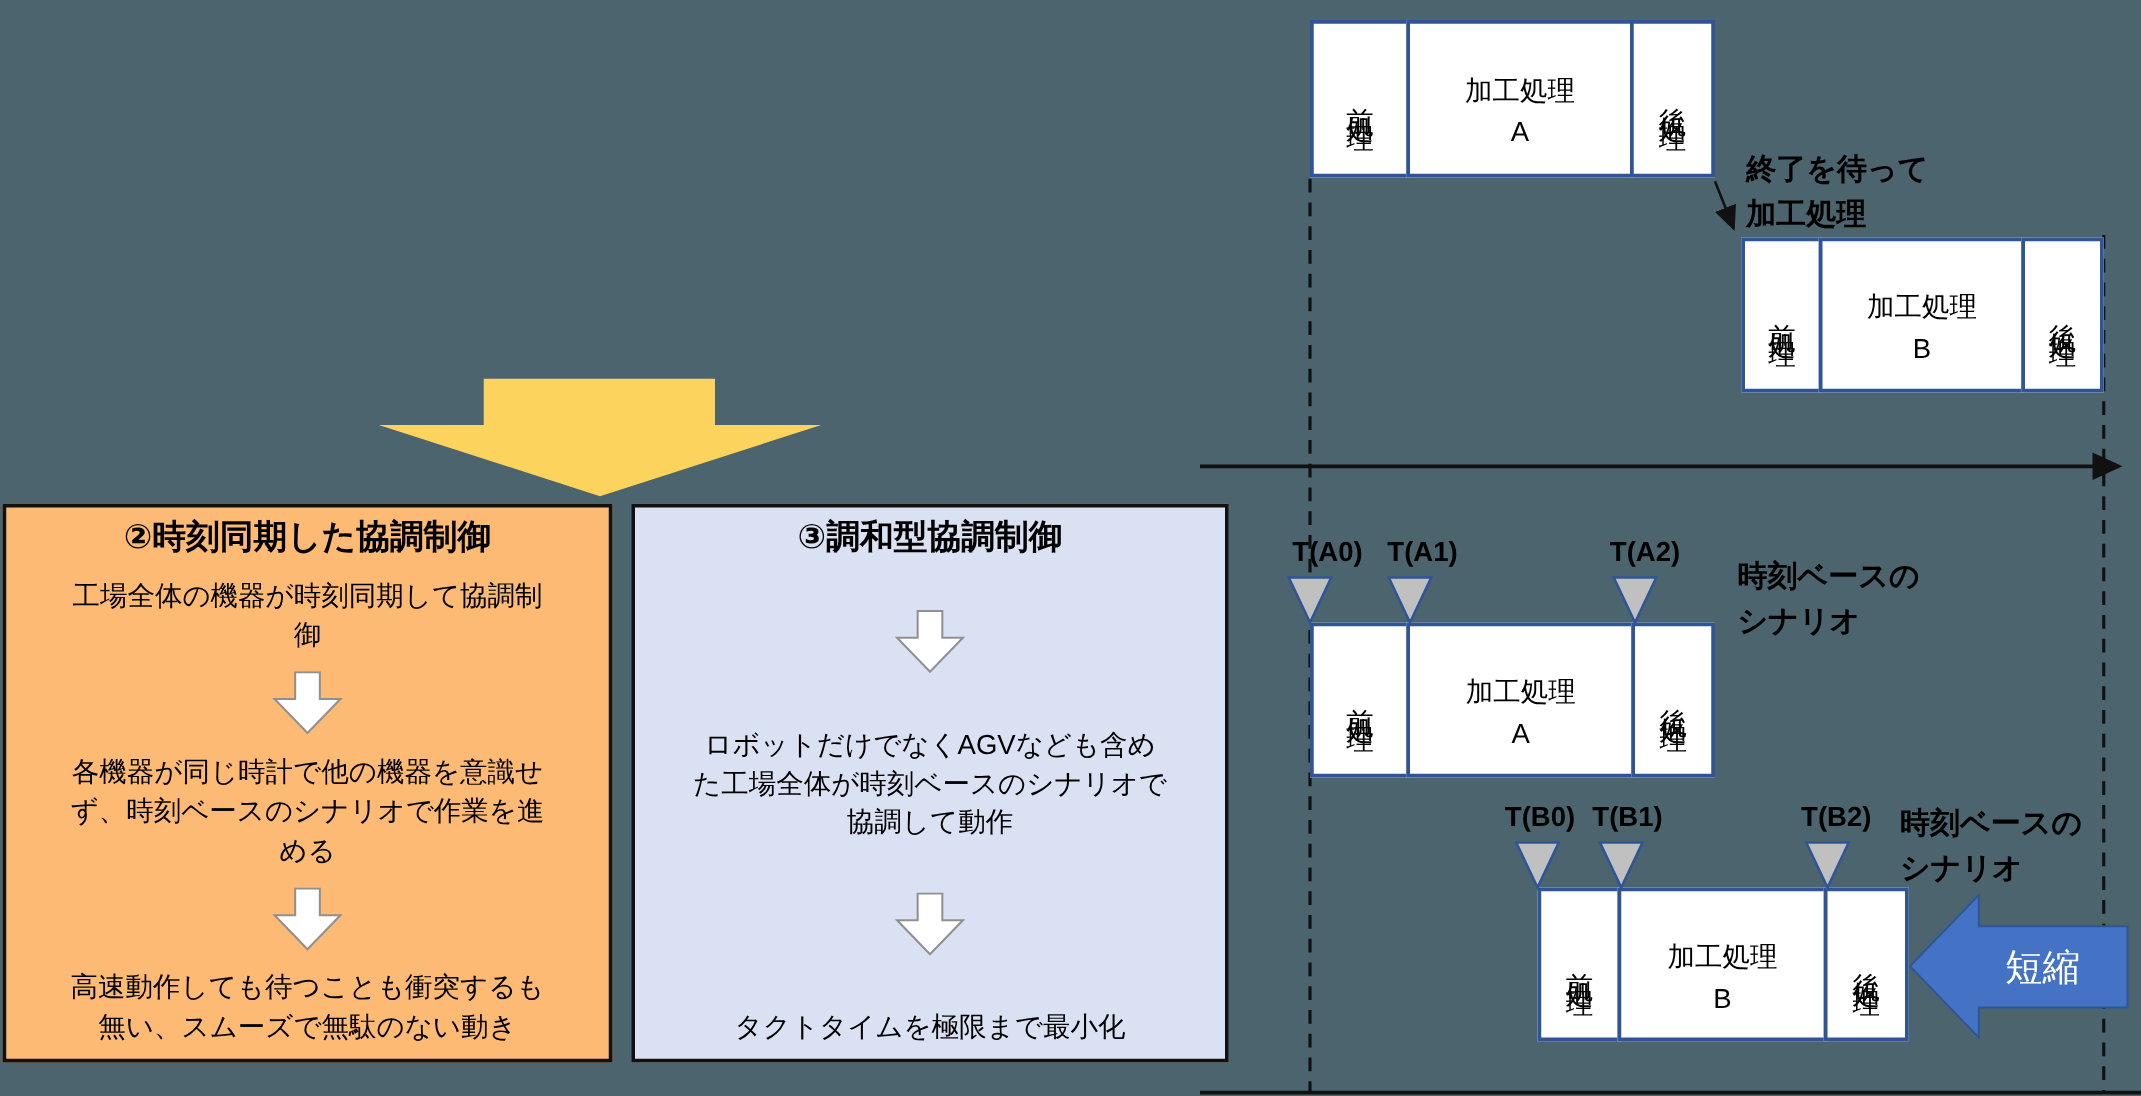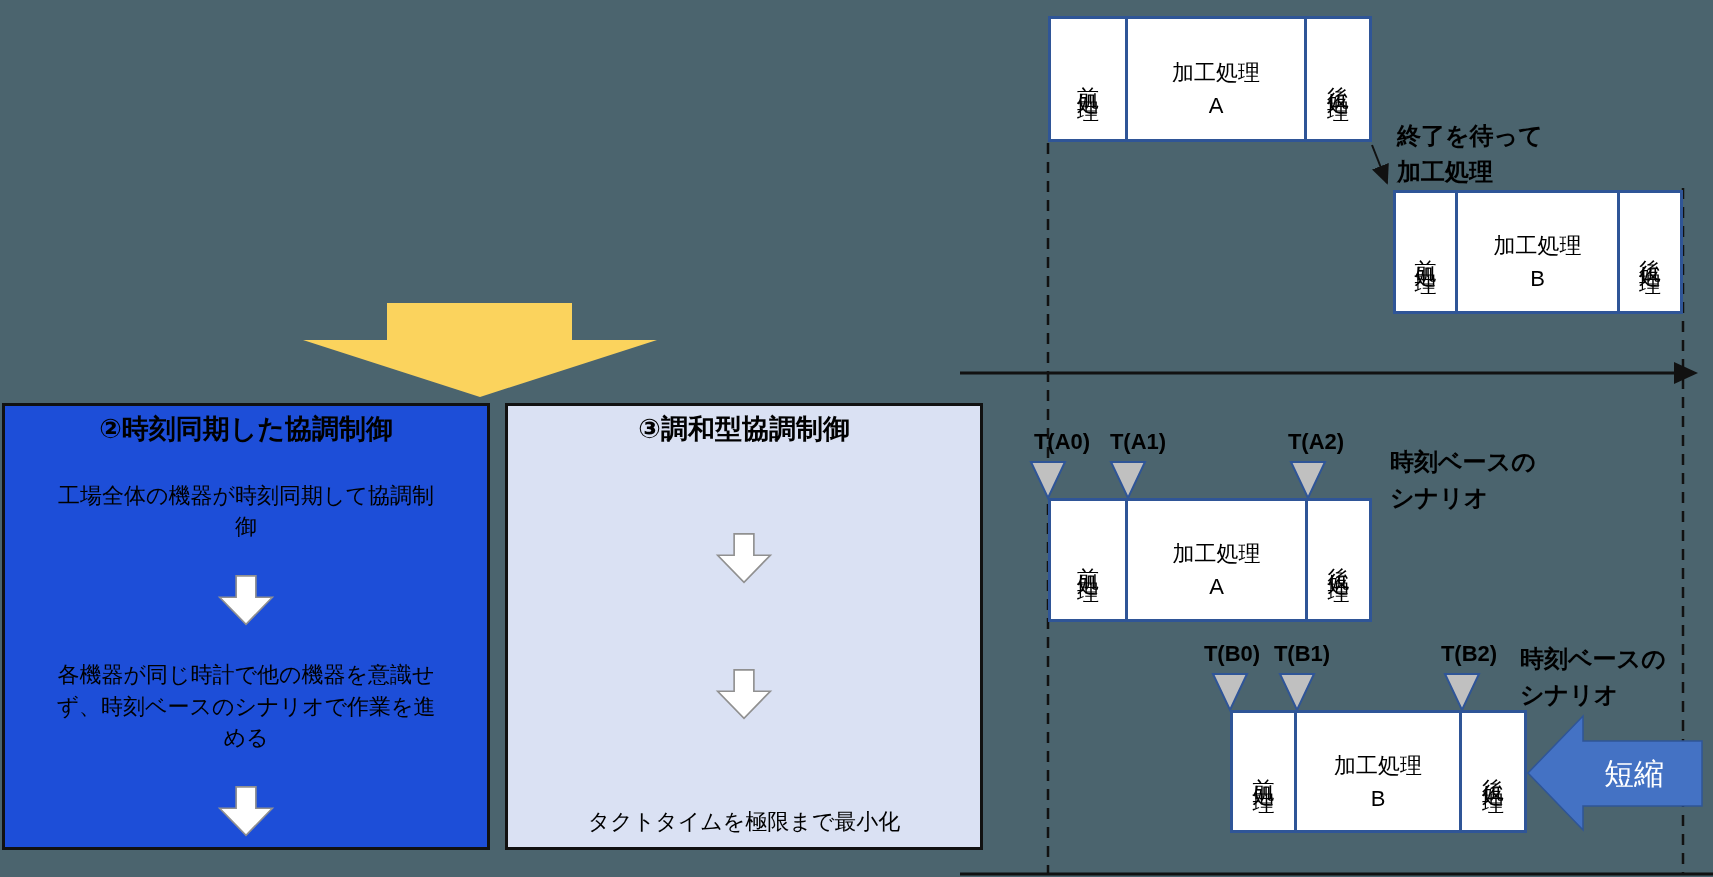--- a/index.html
+++ b/index.html
@@ -22,21 +22,21 @@
   .flow-box{
     position:absolute;
     box-sizing:border-box;
     border:3px solid #111;
     display:flex;flex-direction:column;
     align-items:center;justify-content:space-between;
     text-align:center;
     padding:6px 4px 10px 4px;
   }
   .box1{left:211px;top:3px;width:511px;height:302px;background:#FCF0CD;}
-  .box2{left:2px;top:403px;width:488px;height:447px;background:#1d4ed8;align-items:center;}
+  .box2{left:2px;top:403px;width:488px;height:447px;background:#fdba74;align-items:center;}
   .box3{left:505px;top:403px;width:478px;height:447px;background:#DAE1F3;}
   .flow-title{font-size:27px;font-weight:bold;line-height:1.3;}
   .flow-step{font-size:22px;line-height:1.42;}
   .box1 .flow-step{max-width:470px;}
   .box2 .flow-step,.box3 .flow-step{max-width:382px;}
   .small-arrow{width:58px;height:51px;flex:0 0 auto;}
 
   
   .tbox{
     position:absolute;box-sizing:border-box;
@@ -69,27 +69,29 @@
   <div class="flow-box box2">
     <div class="flow-title">②時刻同期した協調制御</div>
     <div class="flow-step">工場全体の機器が時刻同期して協調制御</div>
     <svg class="small-arrow" viewBox="0 0 70 62">
         <polygon points="23,1 47,1 47,27 67,27 35,60 3,27 23,27" fill="#fff" stroke="#909090" stroke-width="2"></polygon>
       </svg>
     <div class="flow-step">各機器が同じ時計で他の機器を意識せず、時刻ベースのシナリオで作業を進める</div>
     <svg class="small-arrow" viewBox="0 0 70 62">
         <polygon points="23,1 47,1 47,27 67,27 35,60 3,27 23,27" fill="#fff" stroke="#909090" stroke-width="2"></polygon>
       </svg>
+    <div class="flow-step">高速動作しても待つことも衝突するも無い、スムーズで無駄のない動き</div>
   </div>
 
   <div class="flow-box box3">
     <div class="flow-title">③調和型協調制御</div>
     <svg class="small-arrow" viewBox="0 0 70 62">
         <polygon points="23,1 47,1 47,27 67,27 35,60 3,27 23,27" fill="#fff" stroke="#909090" stroke-width="2"></polygon>
       </svg>
+    <div class="flow-step">ロボットだけでなくAGVなども含めた工場全体が時刻ベースのシナリオで協調して動作</div>
     <svg class="small-arrow" viewBox="0 0 70 62">
         <polygon points="23,1 47,1 47,27 67,27 35,60 3,27 23,27" fill="#fff" stroke="#909090" stroke-width="2"></polygon>
       </svg>
     <div class="flow-step">タクトタイムを極限まで最小化</div>
   </div>
 
   <div class="tbox" style="left:1048px;top:16px;width:80px;height:126px">
     <span class="vtext">前処理</span>
   </div>
   <div class="tbox" style="left:1125px;top:16px;width:182px;height:126px">

